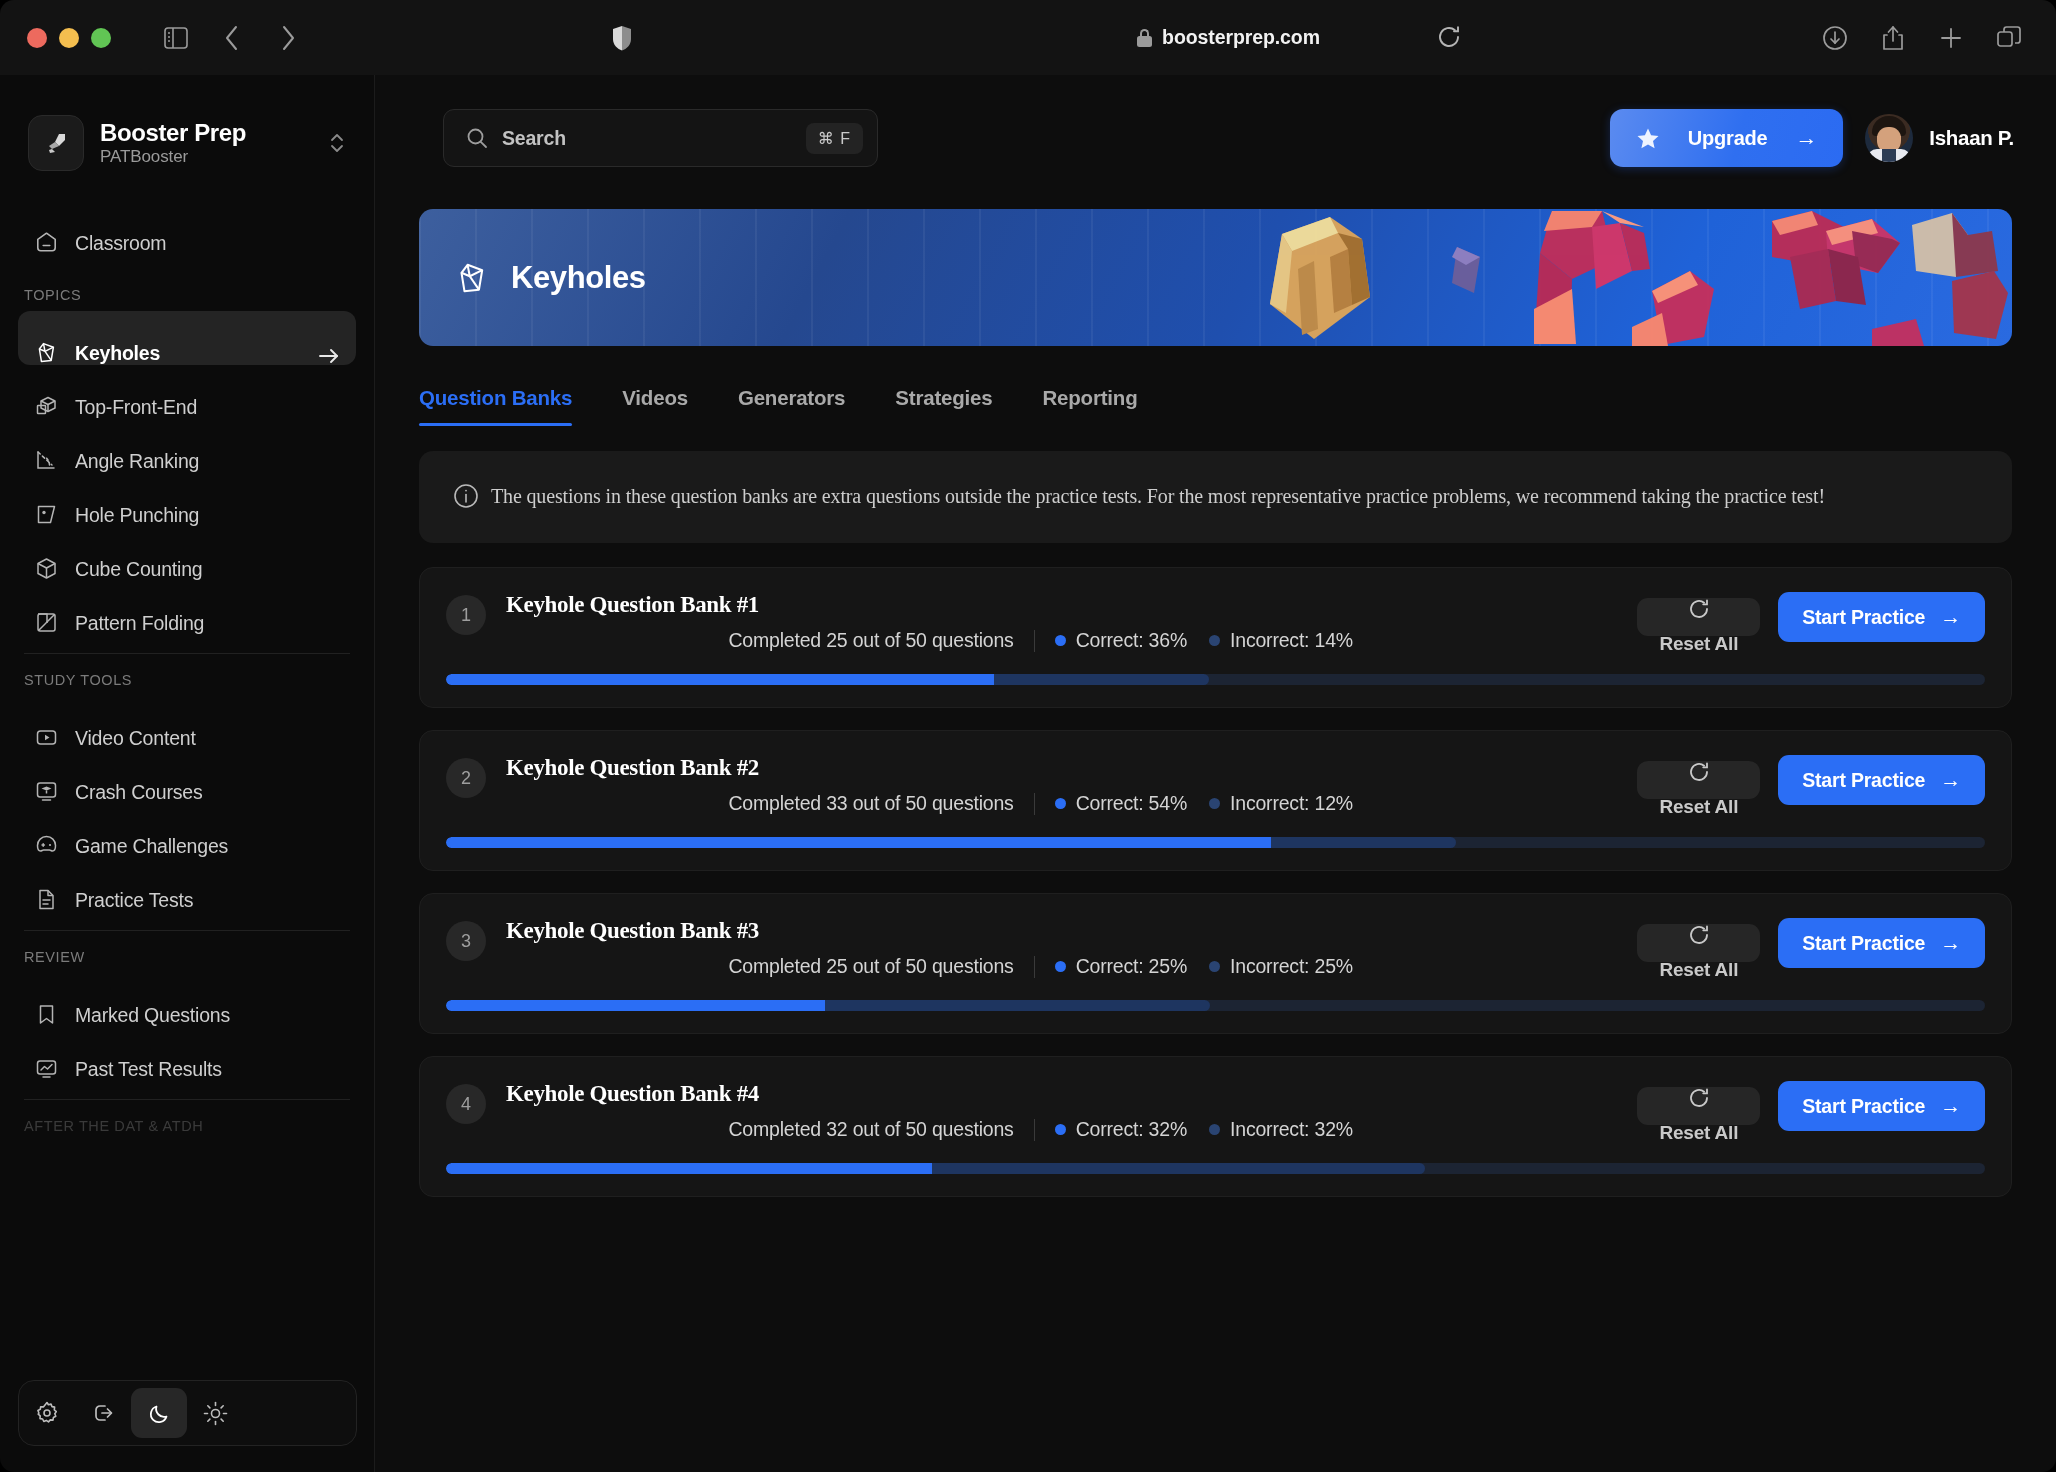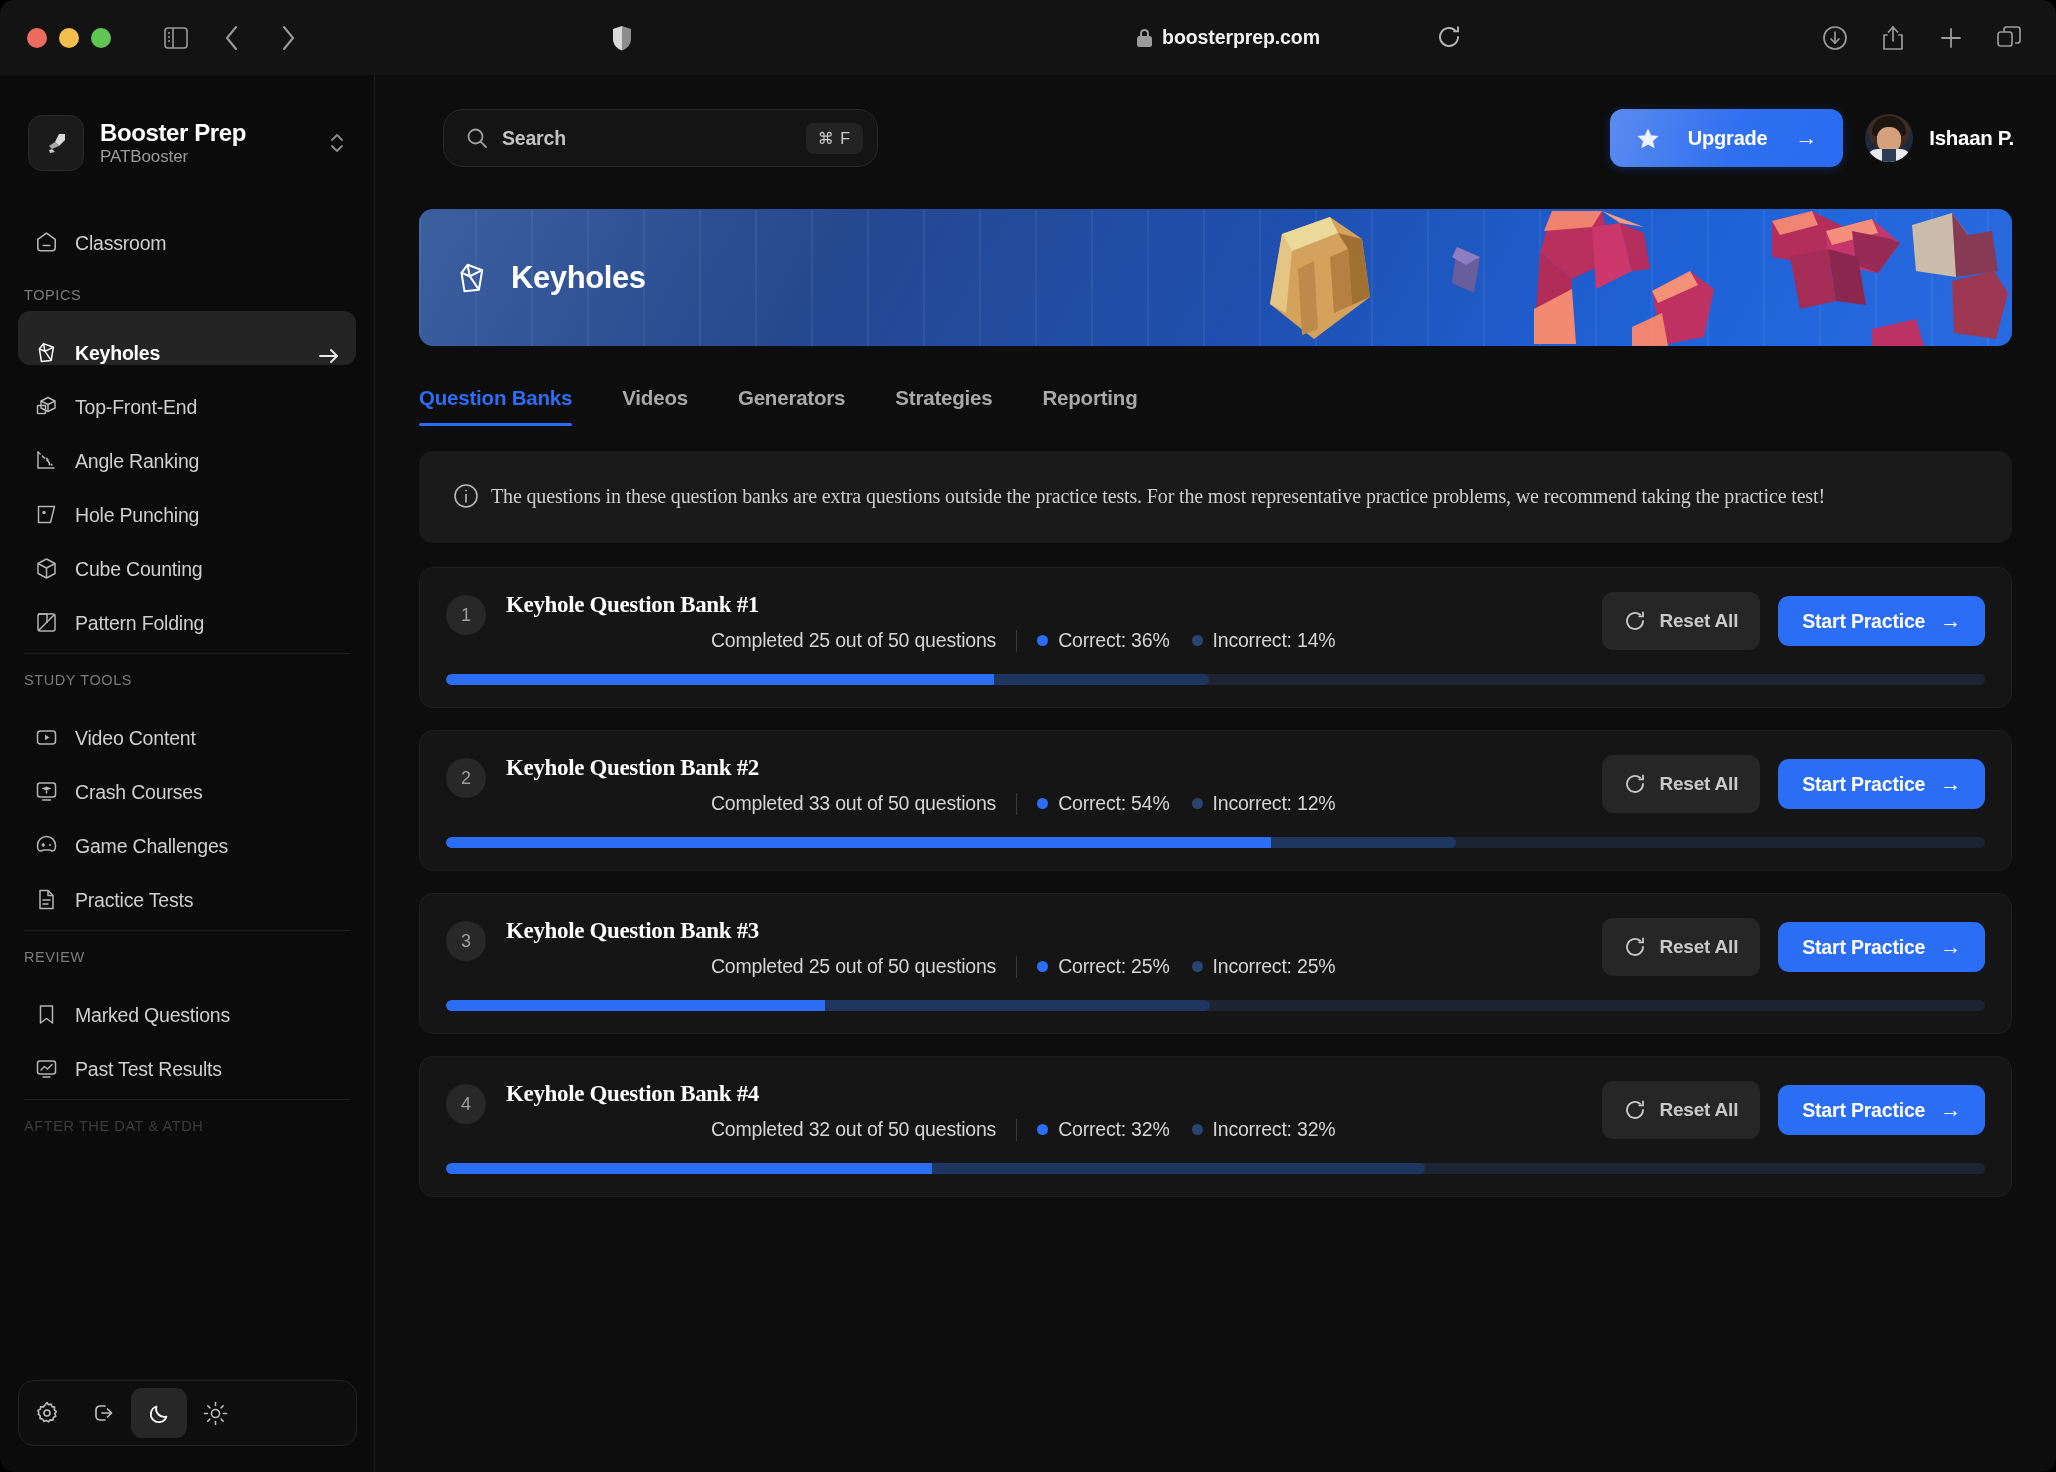--- a/index.html
+++ b/index.html
@@ -132,21 +132,21 @@
   }
   .topbar {
     display: flex; align-items: center;
     padding: 32px 42px 0 68px;
     height: 94px;
   }
   .search {
     width: 435px; height: 58px;
     background: #141414;
     border: 1px solid #2a2a2a;
-    border-radius: 20px;
+    border-radius: 11px;
     display: flex; align-items: center;
     padding: 0 14px 0 22px;
     gap: 14px;
     cursor: text;
   }
   .search .sicon { color:#9d9d9d; display:flex; }
   .search input {
     flex: 1; background: transparent; border: none; outline: none;
     color: #d9d9d9; font-size: 19.5px; font-family: "Liberation Sans", sans-serif;
     font-weight: bold; letter-spacing: -0.2px;
@@ -250,24 +250,25 @@
   .card-body { flex: 1; min-width: 0; }
   .card-title { color:#fff; font-size: 23px; font-weight: bold; letter-spacing:-0.35px;font-family:Liberation Serif, serif; }
   .card-meta { display:flex; align-items:center; gap: 0; margin-top: 11px; justify-content: center; }
   .meta-main { color:#d4d4d4; font-size: 19.5px; letter-spacing:-0.2px; }
   .meta-sep { width:1px; height:22px; background:#3a3a3a; margin: 0 20px; }
   .legend { display:flex; align-items:center; gap: 10px; margin-right: 22px; }
   .legend .ldot { width: 11px; height: 11px; border-radius: 50%; }
   .legend .ltxt { color:#d4d4d4; font-size: 19.5px; letter-spacing:-0.2px; }
   .card-actions { display:flex; align-items:center; gap: 18px; margin-left: 20px; flex-shrink: 0; }
   .btn-reset {
-    height: 58px; background:#262626; border-radius: 11px;
+    height: 38px; background:#262626; border-radius: 11px;
     display:flex; align-items:center; gap: 13px; padding: 0 22px;
     color:#c9c9c9; font-size: 19px; font-weight: bold; letter-spacing:-0.2px;
     cursor:pointer;
+    flex-direction:column;
   }
   .btn-start {
     height: 50px; background:#2b6ef5; border-radius: 11px;
     display:flex; align-items:center; gap: 15px; padding: 0 24px;
     color:#fff; font-size: 19.5px; font-weight: bold; letter-spacing:-0.2px;
     cursor:pointer;
   }
   .pbar {
     margin-top: 22px; height: 11px; border-radius: 6px;
     background: #1c2433; display: flex; overflow: hidden;

